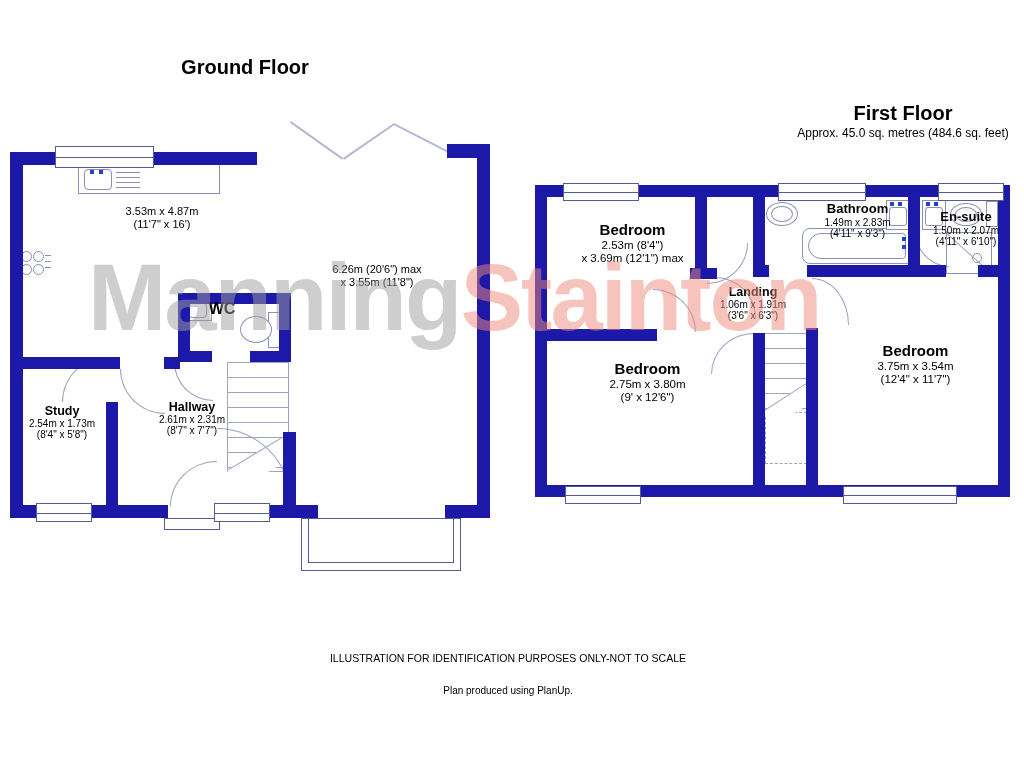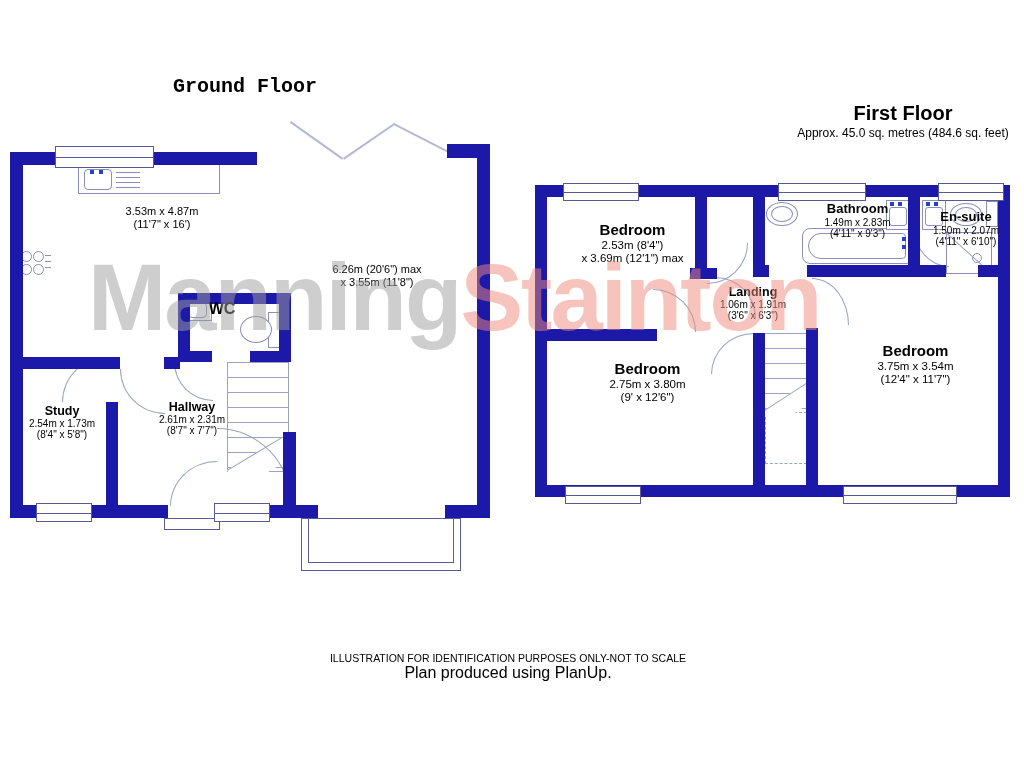--- a/index.html
+++ b/index.html
@@ -27,29 +27,29 @@
   .rname{font-weight:bold;font-size:16px;line-height:1.12;}
   .rdim{font-size:11px;line-height:1.18;}
   .md .rname{font-size:15px;} .md .rdim{font-size:11.5px;}
   .smd .rname{font-size:13px;} .smd .rdim{font-size:10px;line-height:1.12;}
   .sm .rname{font-size:12.5px;} .sm .rdim{font-size:10px;line-height:1.12;}
   .narrow{width:62px;margin:0 auto;}
   .floor-title{font-size:20px;font-weight:bold;line-height:1.1;}
   .floor-sub{font-size:12px;margin-top:2px;}
   .total{font-size:18px;}
   .disc{font-size:10.5px;margin-top:5px;}
-  .prod{font-size:16px;}
+  .prod{font-size:10px;margin-top:21px;}
   .watermark{position:absolute;left:88px;top:244px;font-size:94px;font-weight:bold;
              letter-spacing:-2px;white-space:nowrap;z-index:30;opacity:.5;pointer-events:none;}
   .wm1{color:#9f9f9f;} .wm2{color:#ee8b7d;}
 </style>
 </head>
 <body>
 
-<div class="label" style="left:95px;top:76px;width:300px;font-family:Liberation Mono, monospace;">
+<div class="label" style="left:95px;top:56px;width:300px;">
   <div class="floor-title">Ground Floor</div>
 </div>
 <div class="label" style="left:753px;top:102px;width:300px;">
   <div class="floor-title">First Floor</div>
   <div class="floor-sub">Approx. 45.0 sq. metres (484.6 sq. feet)</div>
 </div>
 
 <div class="wall" style="left:10px;top:152px;width:13px;height:366px;"></div>
 <div class="wall" style="left:10px;top:152px;width:247px;height:13px;"></div>
 <div class="wall" style="left:447px;top:144px;width:43px;height:14px;"></div>

